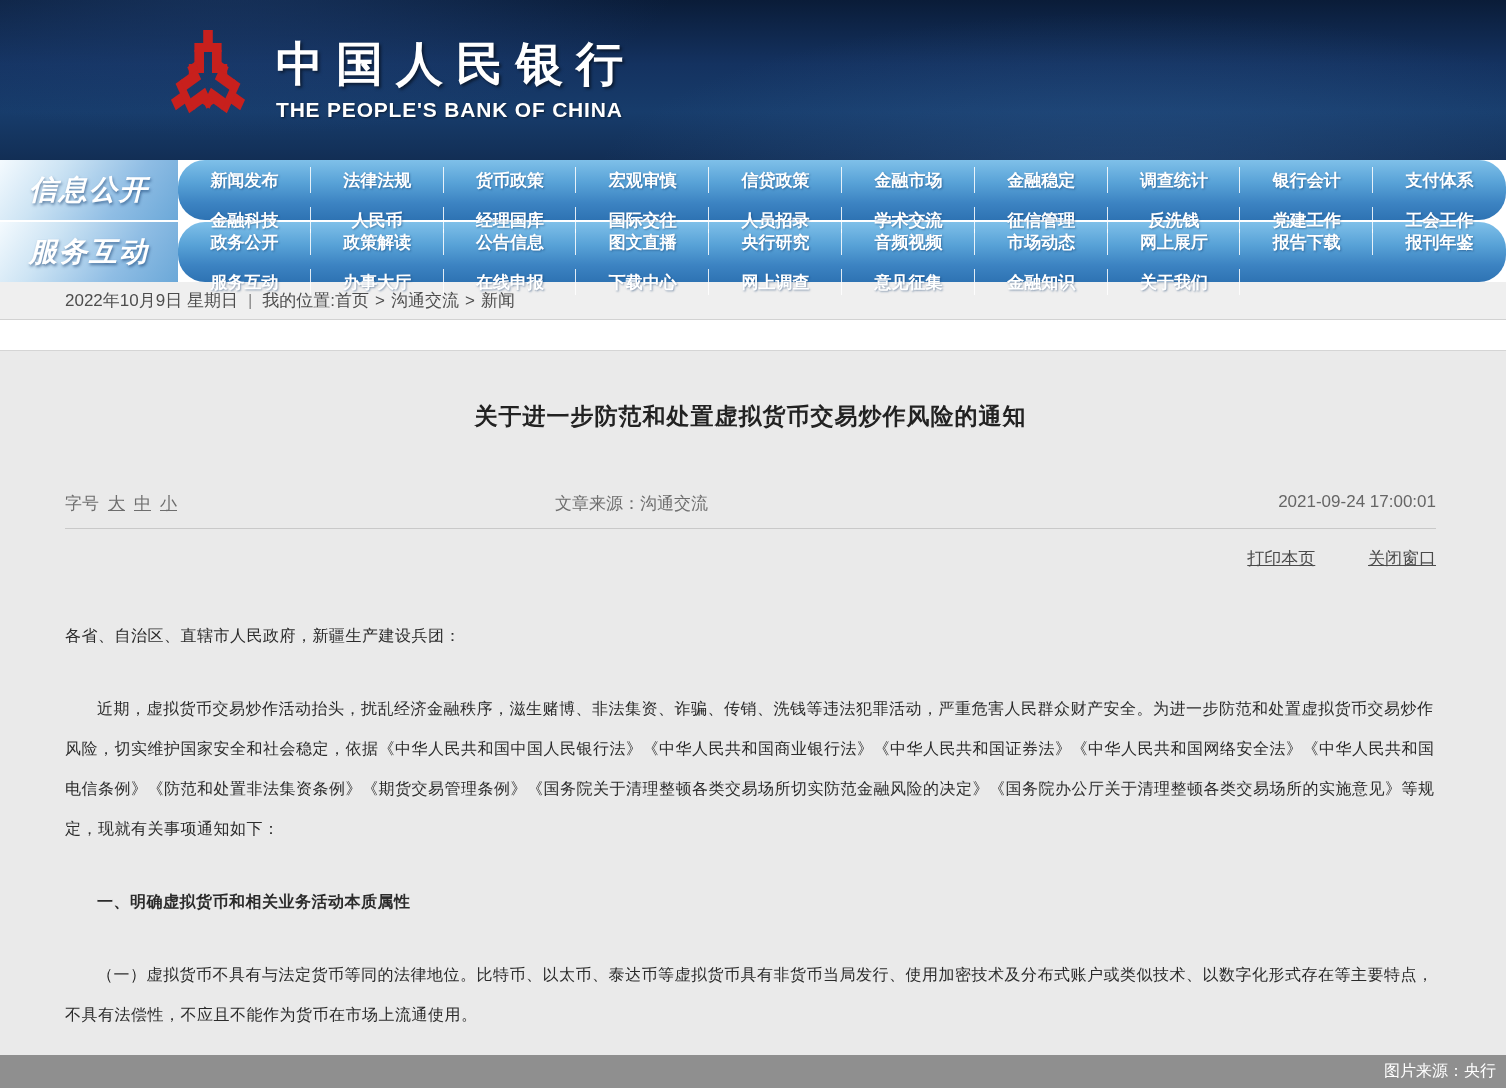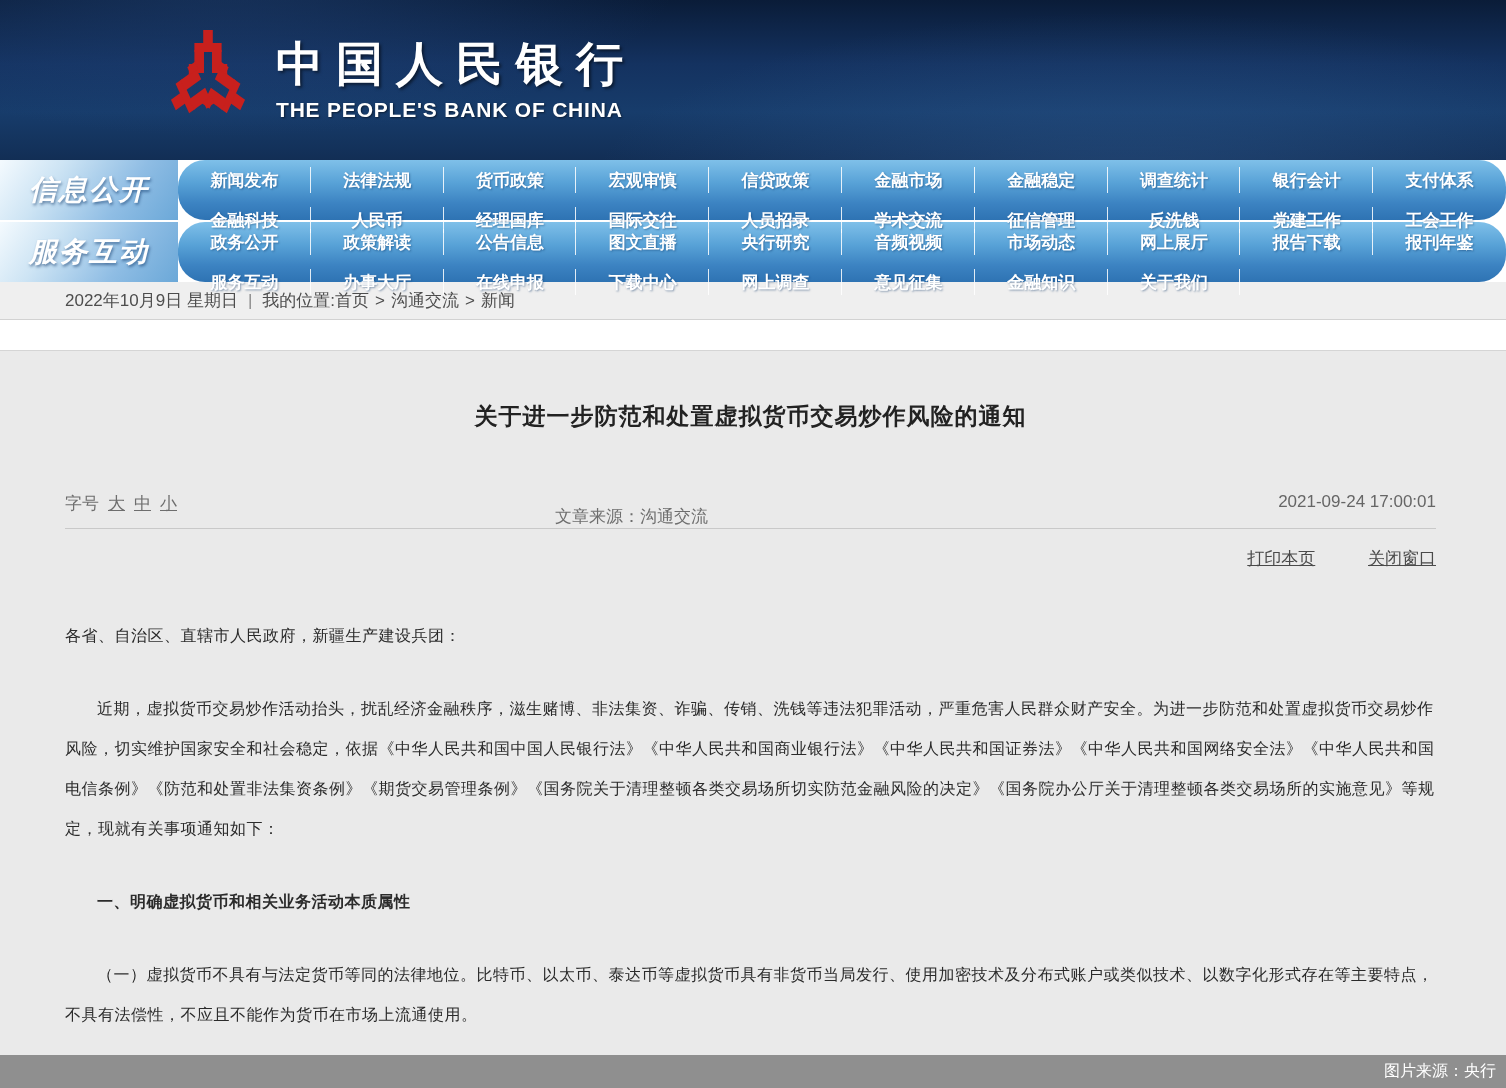--- a/index.html
+++ b/index.html
@@ -81,21 +81,21 @@
   .article-title {
     margin-top:50px; text-align:center;
     font-size:23px; font-weight:bold; color:#222222; letter-spacing:1px;
   }
   .meta-row {
     position:relative; margin-top:60px; height:24px;
     font-size:17px; color:#6e6e6e;
   }
   .meta-left { display:flex; align-items:center; gap:9px; }
   .size-link { color:#6e6e6e; text-decoration:underline; cursor:pointer; }
-  .meta-source { position:absolute; left:490px; top:13px; }
+  .meta-source { position:absolute; left:490px; top:0; }
   .meta-date { position:absolute; right:0; top:0; color:#666666; }
   .meta-divider { margin-top:12px; border-bottom:1px solid #c9c9c9; }
   .window-links { margin-top:18px; text-align:right; font-size:17px; }
   .win-link { color:#4a4a4a; text-decoration:underline; cursor:pointer; margin-left:48px;font-family:Liberation Serif, serif; }
 
   .article-body { margin-top:46px; font-size:16px; color:#2b2b2b; line-height:40px; letter-spacing:0.5px; }
   .para { margin-bottom:33px; }
   .para.salutation { text-indent:0; }
   .para.paragraph { text-indent:2em; }
   .para.heading { text-indent:2em; font-weight:bold; }

